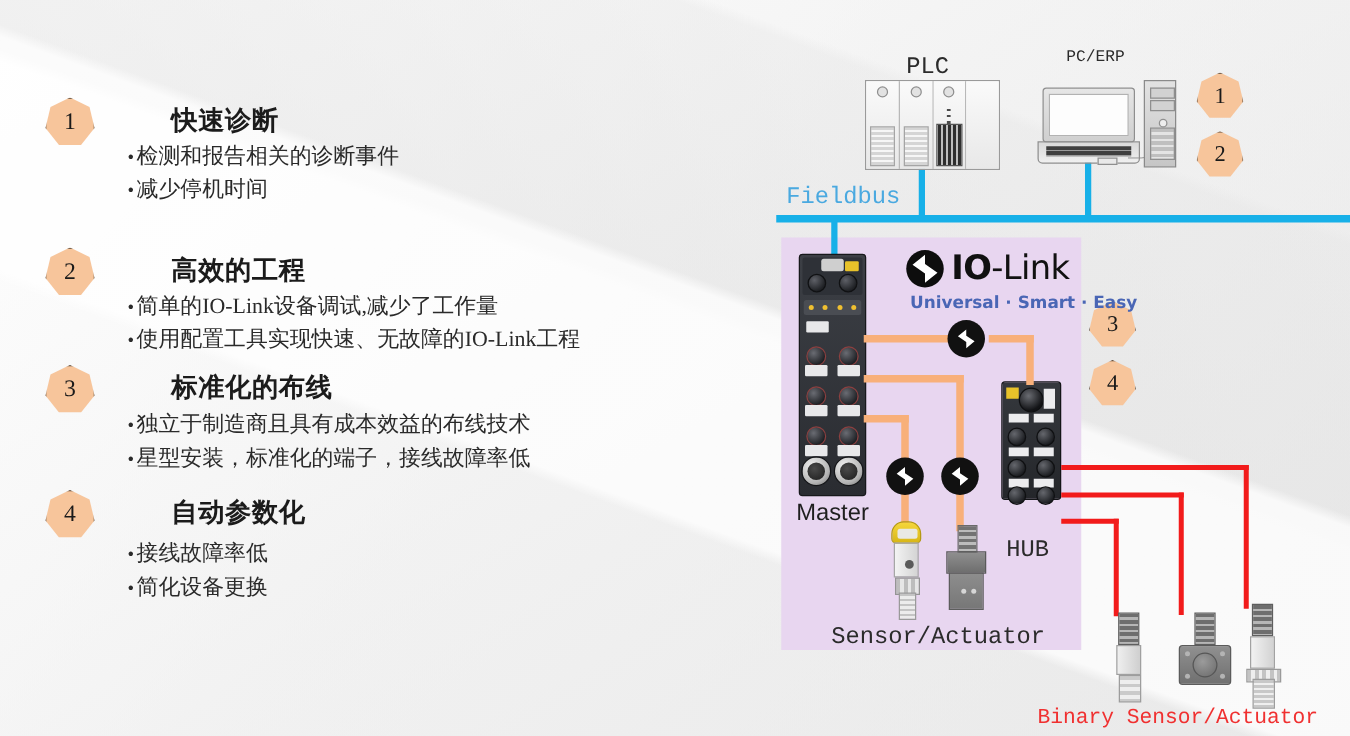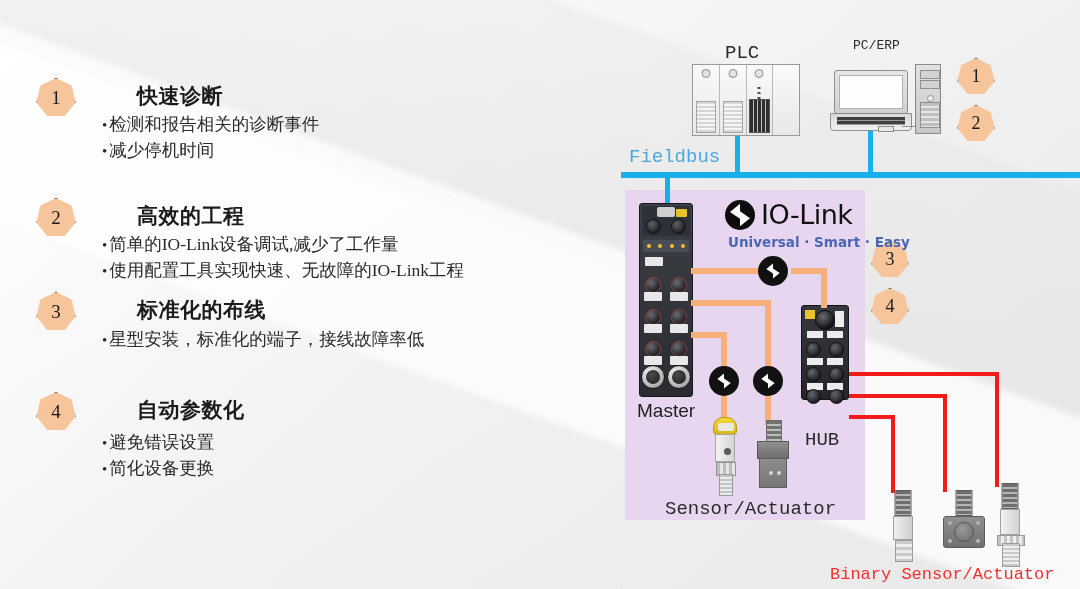--- a/index.html
+++ b/index.html
@@ -413,21 +413,21 @@
   #iol-logo-circle {
     position: absolute; left: 0; top: 2px;
     width: 30px; height: 30px; border-radius: 50%; background: #0d0d0d;
     display: flex; align-items: center; justify-content: center;
   }
   #iol-wordmark {
     position: absolute; left: 36px; top: 1px;
     font-family: "DejaVu Sans", "Liberation Sans", sans-serif;
     font-size: 27px; color: #111; white-space: nowrap; letter-spacing: -0.5px;
   }
-  #iol-wordmark b { font-weight: normal; }
+  #iol-wordmark b { font-weight: bold; }
   #iol-tag {
     position: absolute; left: 3px; top: 36px;
     font-family: "DejaVu Sans", "Liberation Sans", sans-serif;
     font-size: 13.5px; color: #4a66b5; white-space: nowrap; font-weight: bold;
   }
 
   .dbadge {
     position: absolute;
     width: 38px; height: 38px;
     background: #f7c59b;
@@ -469,31 +469,32 @@
       <li>使用配置工具实现快速、无故障的IO-Link工程</li>
     </ul>
   </div>
 
   <div class="benefit" style="top:290px">
     <div class="badge" style="top:2px">
       <span>3</span>
     </div>
     <div class="b-title" style="top:6px">标准化的布线</div>
     <ul class="b-list" style="top:37px">
+      <li>独立于制造商且具有成本效益的布线技术</li>
       <li>星型安装，标准化的端子，接线故障率低</li>
     </ul>
   </div>
 
   <div class="benefit" style="top:390px">
     <div class="badge" style="top:2px">
       <span>4</span>
     </div>
     <div class="b-title" style="top:6px">自动参数化</div>
     <ul class="b-list" style="top:40px">
-      <li>避免错误设置</li>
+      <li>接线故障率低</li>
       <li>简化设备更换</li>
     </ul>
   </div>
 
 </div>
 
 <div id="diagram">
 
   <div id="iol-panel"></div>
 

